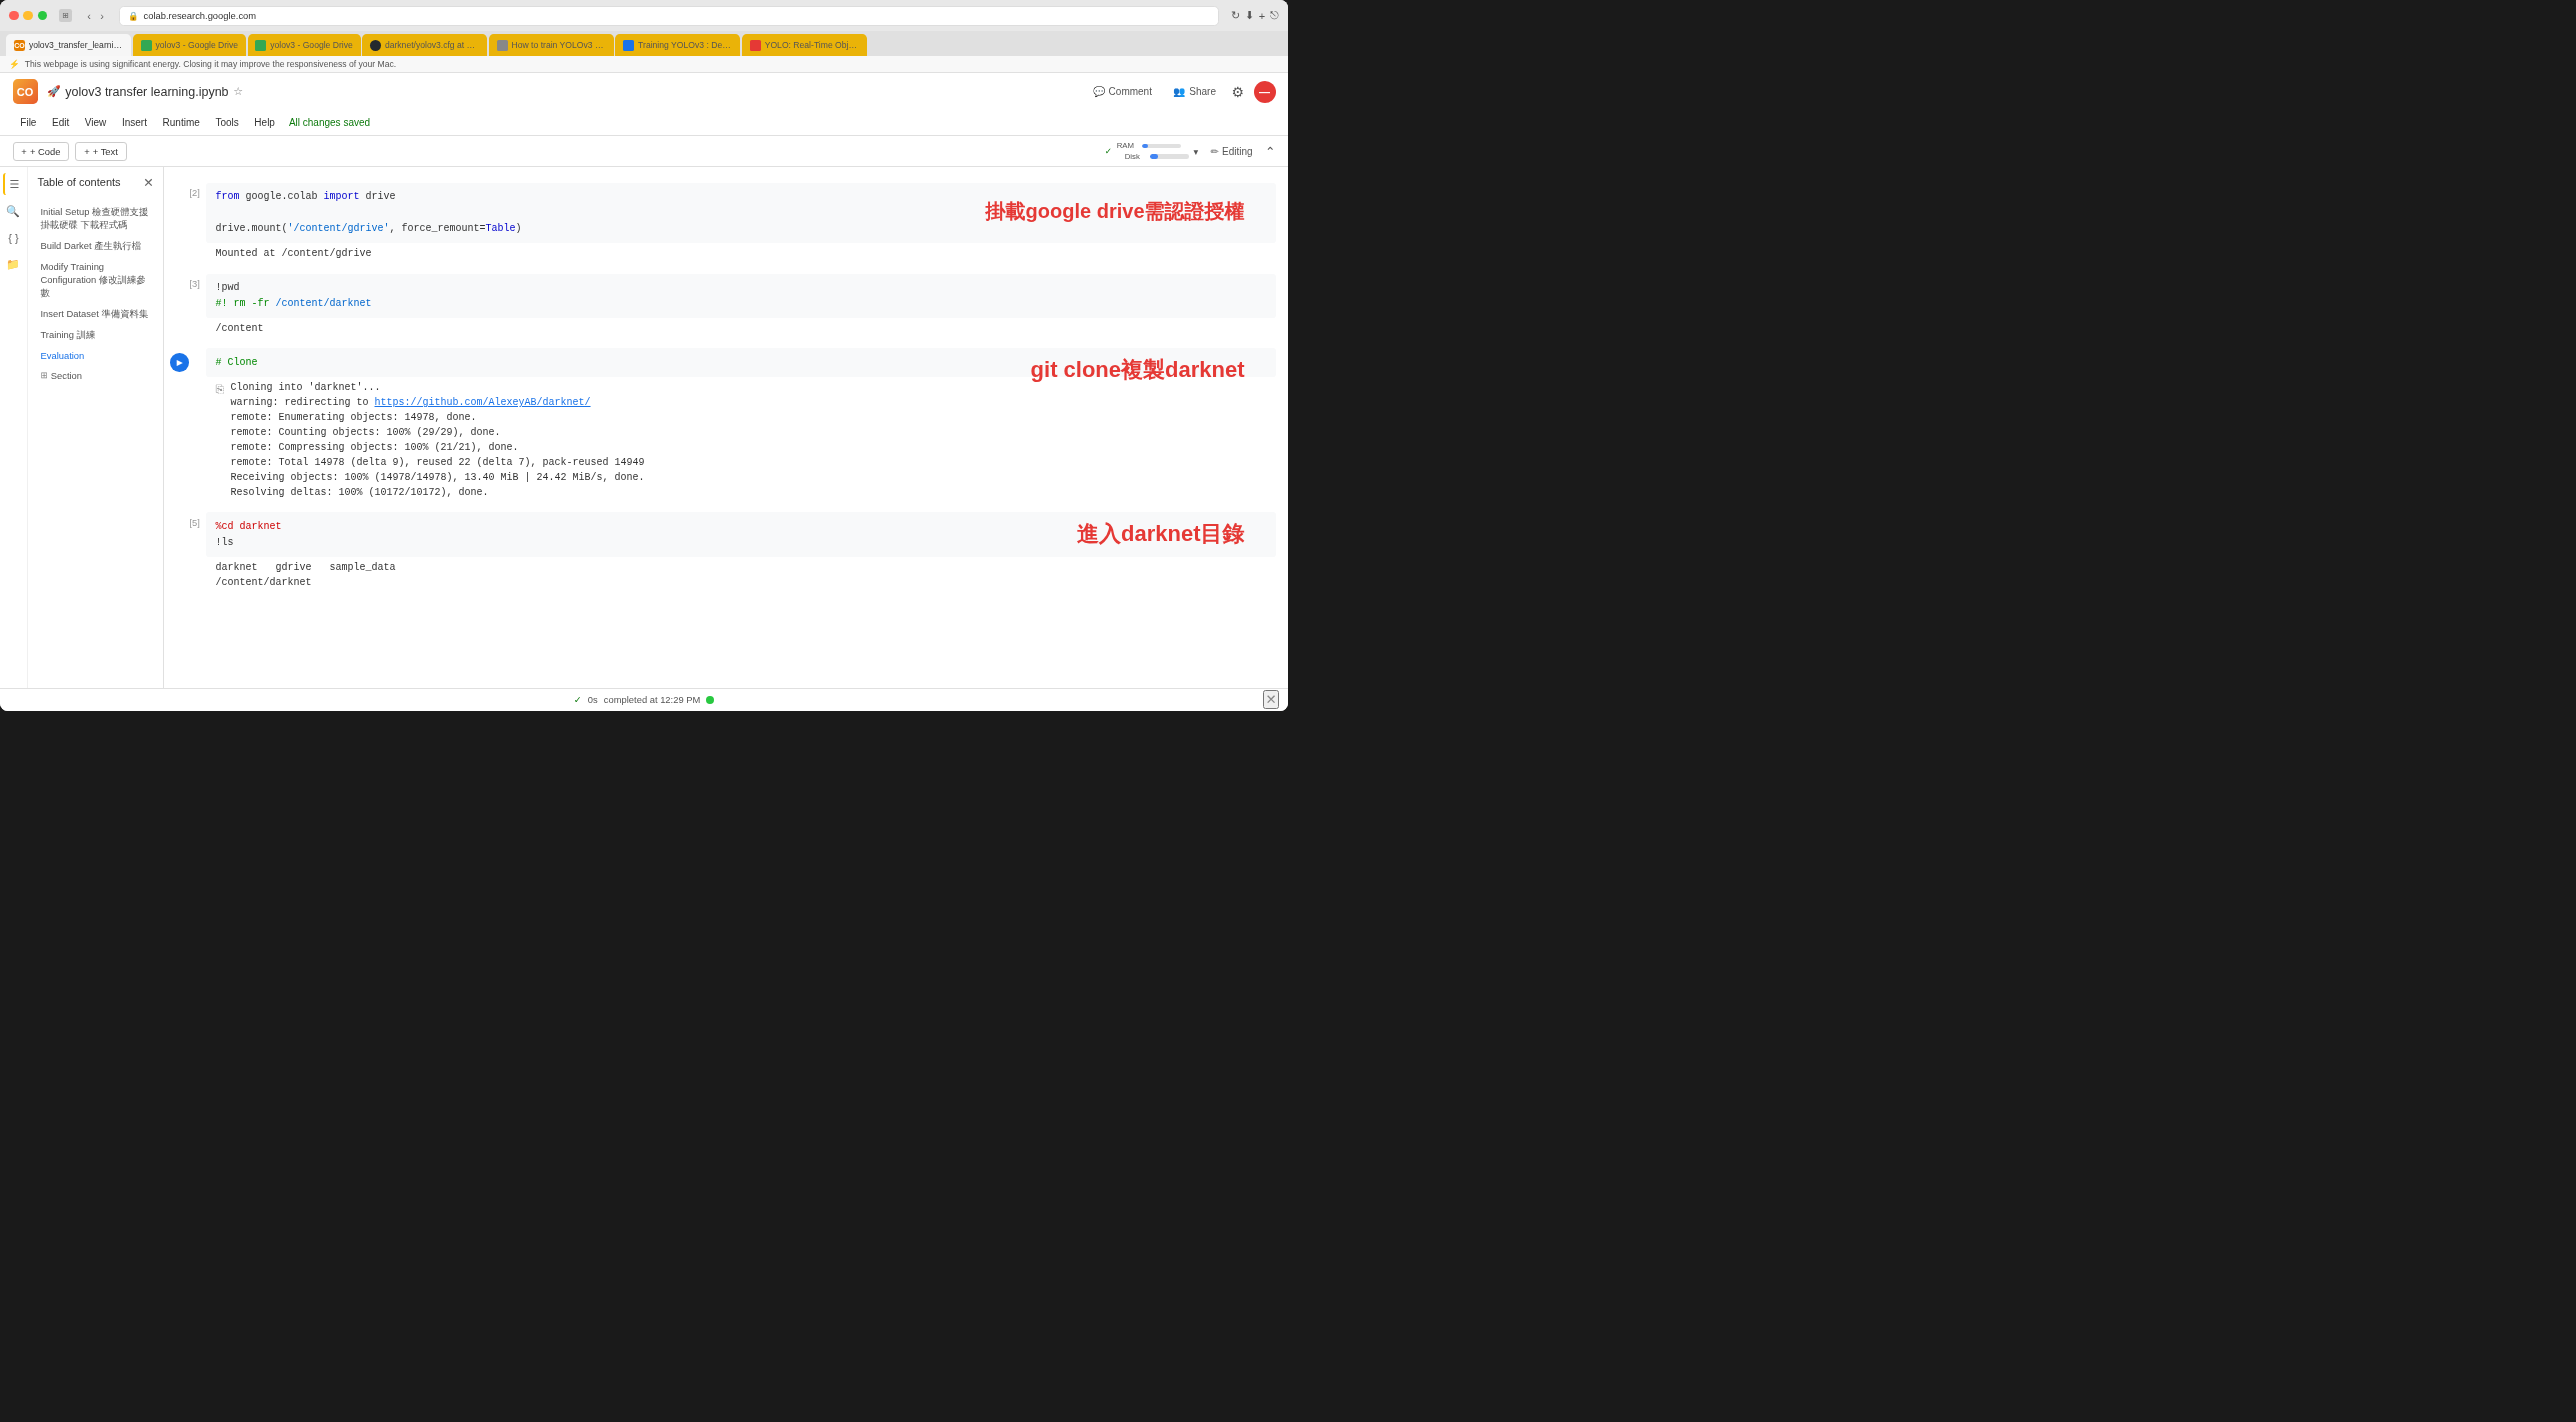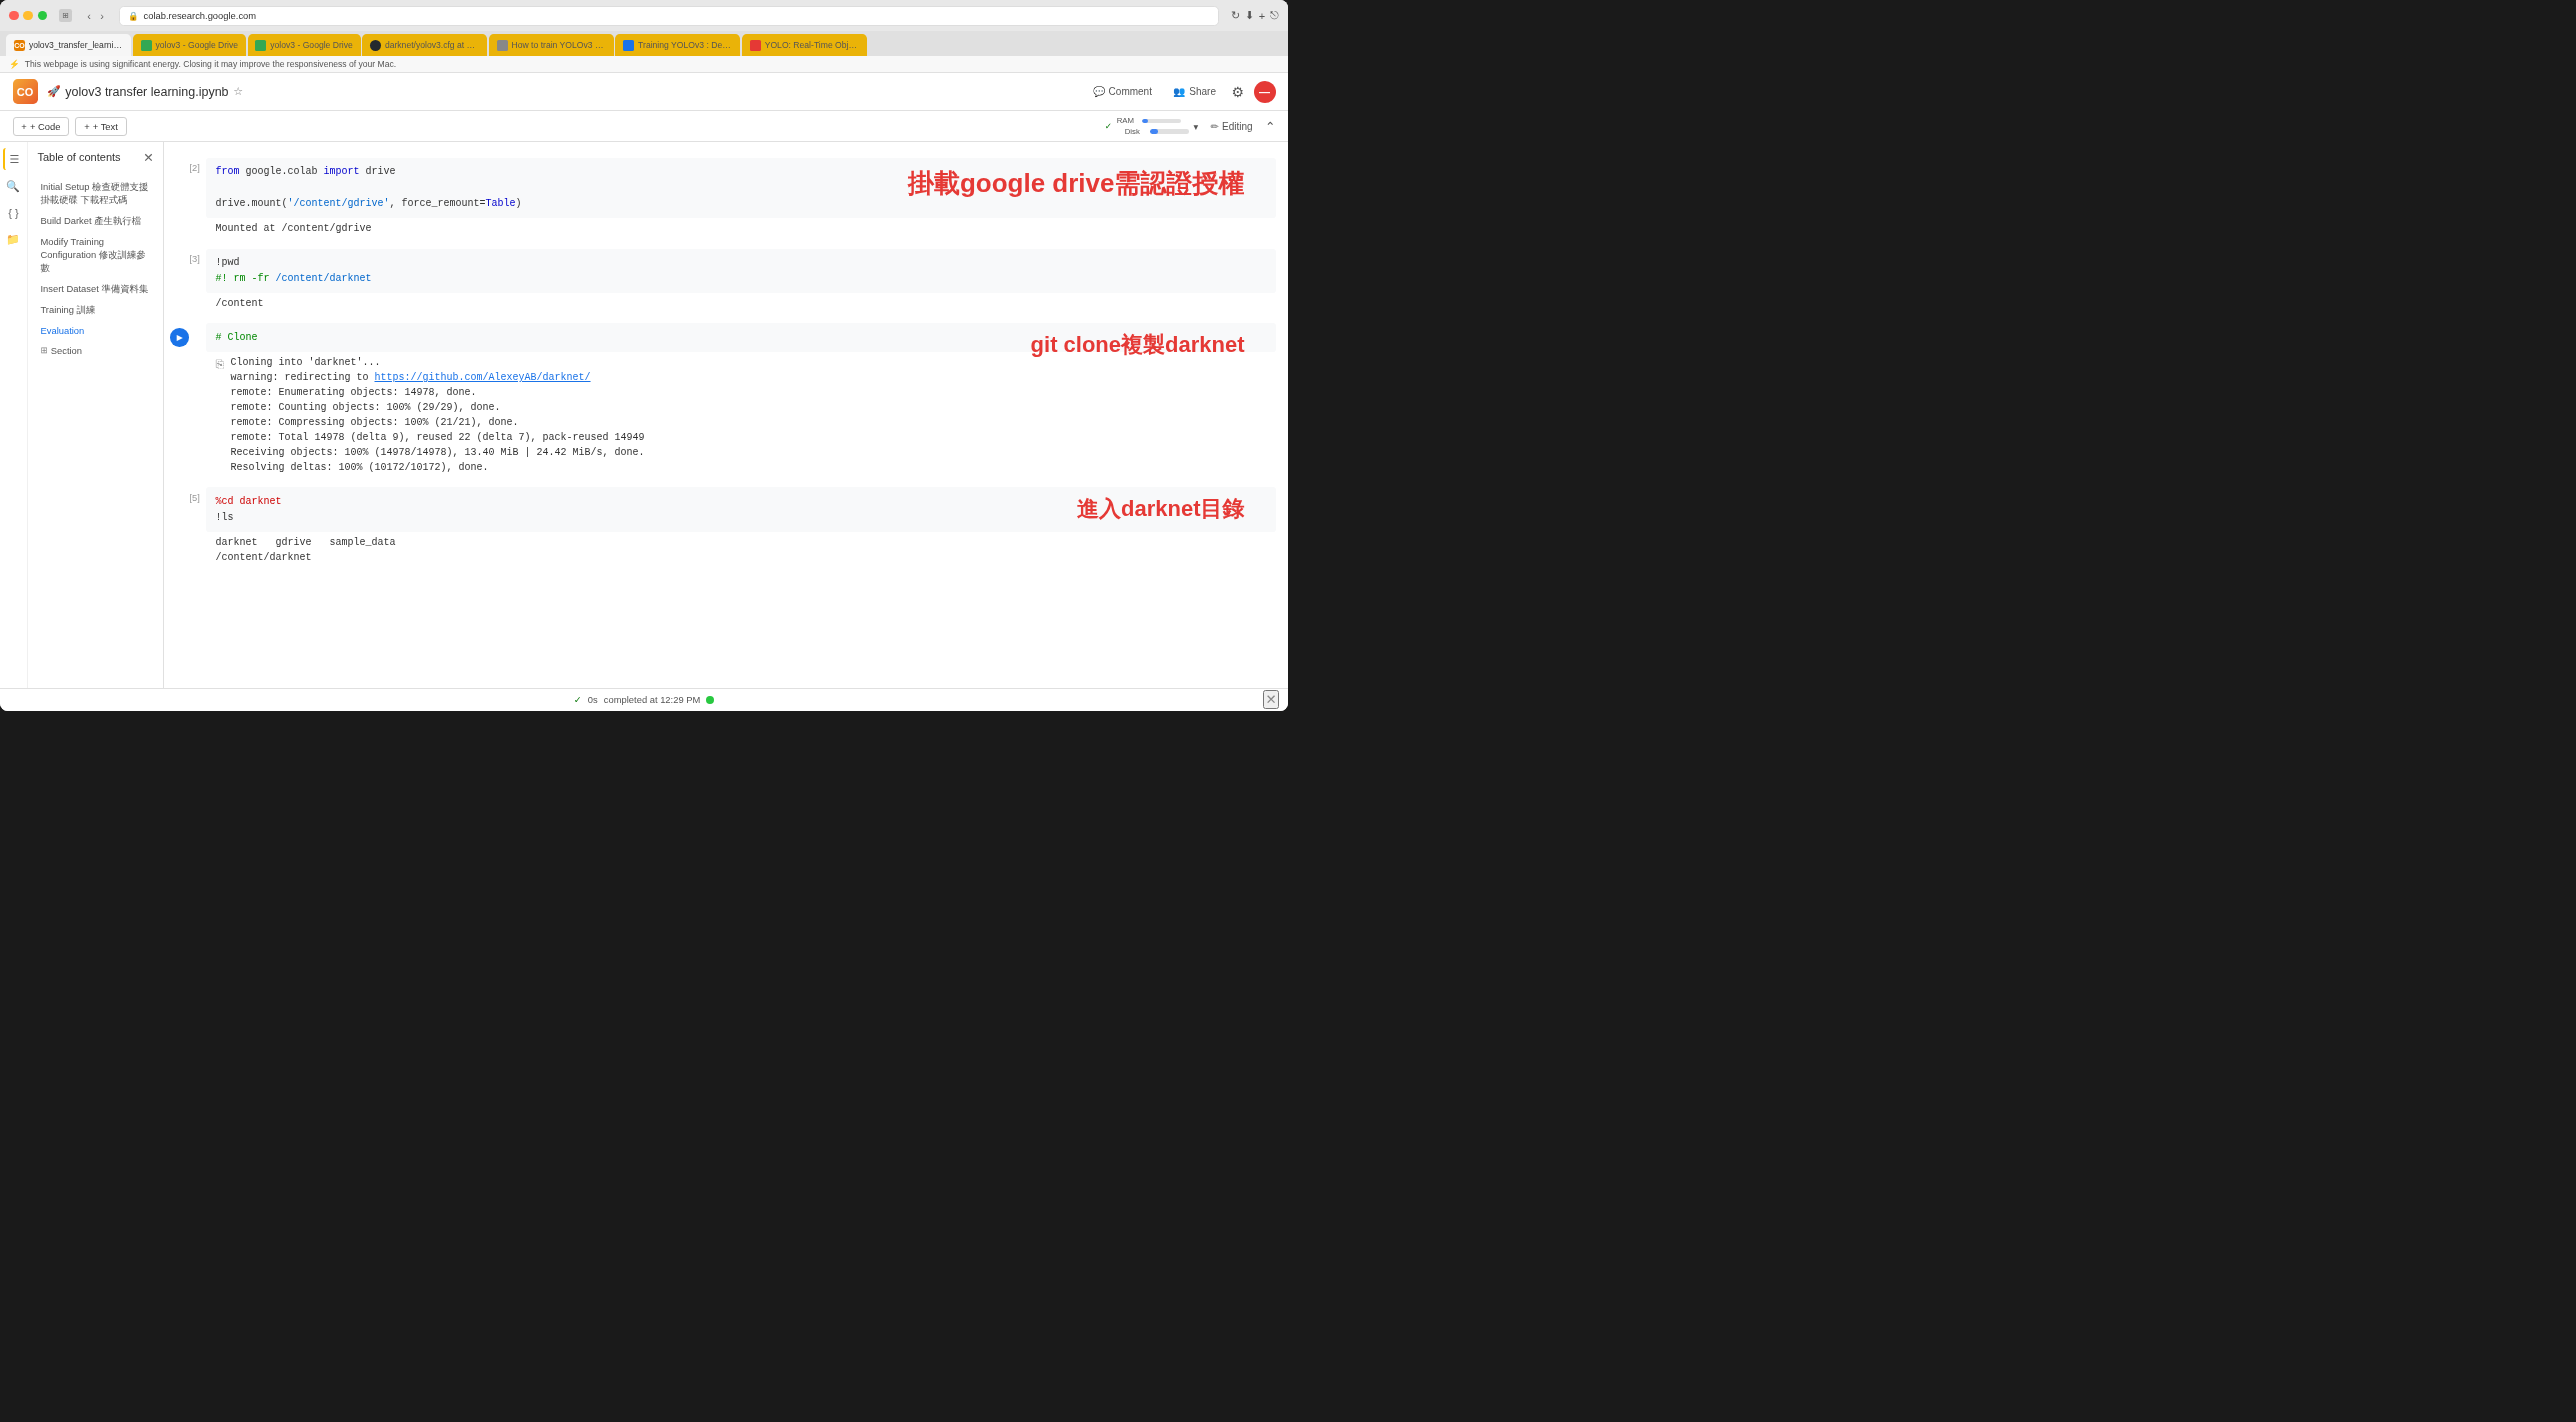--- a/index.html
+++ b/index.html
@@ -456,20 +456,30 @@
           <span>💬</span>
           <span>Comment</span>
         </div>
         <div class="header-btn">
           <span>👥</span>
           <span>Share</span>
         </div>
         <span class="settings-btn">⚙</span>
         <div class="user-avatar">—</div>
       </div>
+    </div>
+    <div class="menu-bar">
+      <span class="menu-item">File</span>
+      <span class="menu-item">Edit</span>
+      <span class="menu-item">View</span>
+      <span class="menu-item">Insert</span>
+      <span class="menu-item">Runtime</span>
+      <span class="menu-item">Tools</span>
+      <span class="menu-item">Help</span>
+      <span class="all-saved">All changes saved</span>
     </div>
   </div>
 
   <div class="notebook-toolbar">
     <button class="toolbar-add-btn">
       <span>+</span>
       <span>+ Code</span>
     </button>
     <button class="toolbar-add-btn">
       <span>+</span>
@@ -547,21 +557,21 @@
               <div>
                 <span>drive.mount(</span><span class="str-blue">'/content/gdrive'</span><span>, force_remount=</span><span class="kw-blue">Table</span><span>)</span>
               </div>
             </div>
             <div class="cell-output">
               <span>Mounted at /content/gdrive</span>
             </div>
           </div>
         </div>
 
-        <div class="annotation" style="top: 8px; right: 31px; font-size: 26px;">掛載google drive需認證授權</div>
+        <div class="annotation" style="top: 15px; right: 31px; font-size: 20px;">掛載google drive需認證授權</div>
       </div>
 
       <div class="cell" style="margin-top:6.2px;">
         <div class="cell-wrapper">
           <div class="cell-number">[3]</div>
           <div class="cell-content">
             <div class="cell-code">
               <div>
                 <span>!pwd</span>
               </div>

